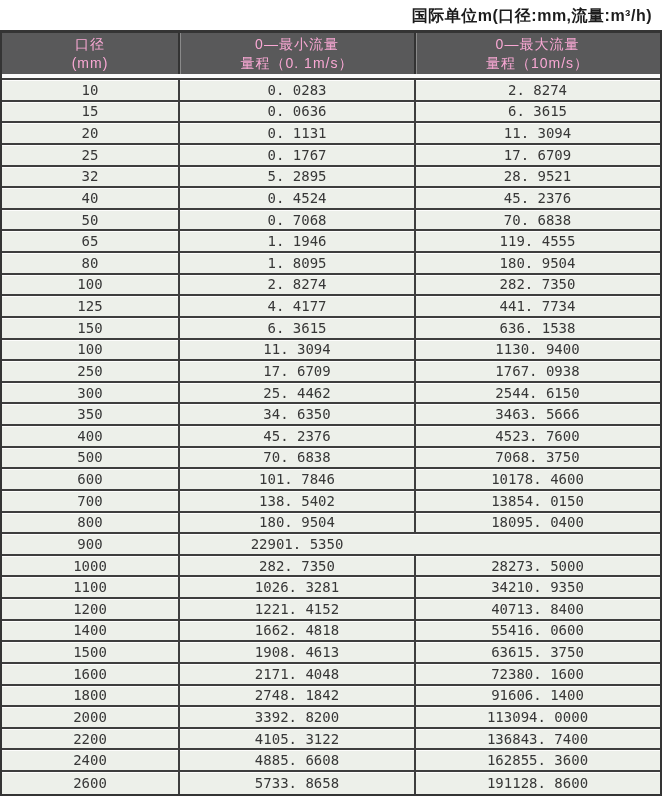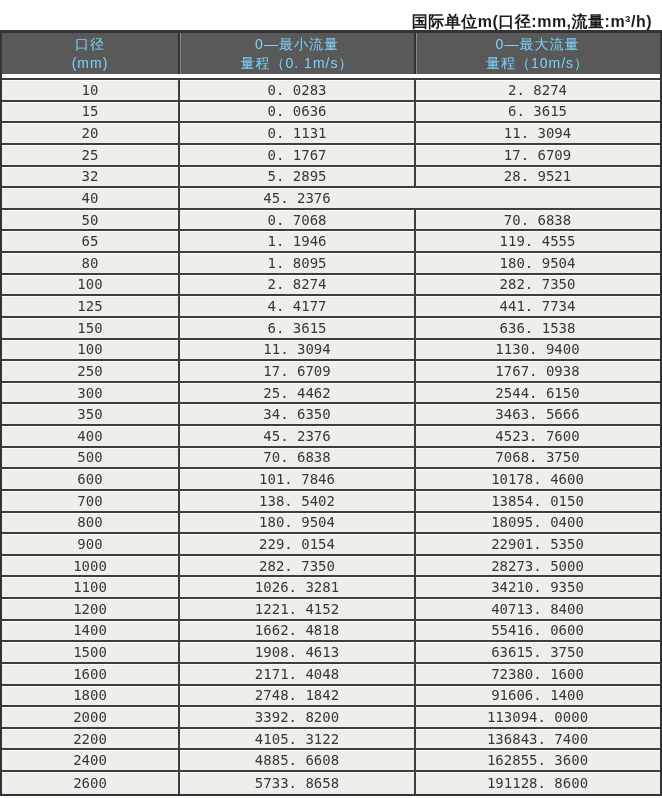--- a/index.html
+++ b/index.html
@@ -7,40 +7,40 @@
   body {
     width: 662px;
     height: 798px;
     font-family: "Liberation Sans", sans-serif;
     overflow: hidden;
   }
   .page { width: 662px; height: 798px; background: #ffffff; }
 
   .title-bar {
     height: 30px;
-    padding: 12px 10px 0 0;
+    padding: 6px 10px 0 0;
     text-align: right;
     font-size: 16px;
     font-weight: bold;
     color: #1c1c1c;
     letter-spacing: 0.5px;
   }
 
   .flow-table {
     width: 662px;
     border: 2px solid #343434;
     border-top-width: 3px;
     background: #fdfdfd;
   }
 
   .thead {
     display: grid;
     grid-template-columns: 176px 236px 245px;
     background: #59595a;
-    color: #7dd3fc;
+    color: #f9a8d4;
     height: 45px;
     border-bottom: 4px solid #fbfbfb;
   }
   .thead .hcell {
     display: flex;
     flex-direction: column;
     align-items: center;
     justify-content: center;
     line-height: 1.3;
     font-size: 14px;
@@ -114,20 +114,21 @@
           <div class="cell">0. 1767</div>
           <div class="cell">17. 6709</div>
         </div>
         <div class="trow">
           <div class="cell">32</div>
           <div class="cell">5. 2895</div>
           <div class="cell">28. 9521</div>
         </div>
         <div class="trow">
           <div class="cell">40</div>
+          <div class="cell">0. 4524</div>
           <div class="cell">45. 2376</div>
         </div>
         <div class="trow">
           <div class="cell">50</div>
           <div class="cell">0. 7068</div>
           <div class="cell">70. 6838</div>
         </div>
         <div class="trow">
           <div class="cell">65</div>
           <div class="cell">1. 1946</div>
@@ -193,21 +194,20 @@
           <div class="cell">138. 5402</div>
           <div class="cell">13854. 0150</div>
         </div>
         <div class="trow">
           <div class="cell">800</div>
           <div class="cell">180. 9504</div>
           <div class="cell">18095. 0400</div>
         </div>
         <div class="trow">
           <div class="cell">900</div>
-          <div class="cell">229. 0154</div>
           <div class="cell">22901. 5350</div>
         </div>
         <div class="trow">
           <div class="cell">1000</div>
           <div class="cell">282. 7350</div>
           <div class="cell">28273. 5000</div>
         </div>
         <div class="trow">
           <div class="cell">1100</div>
           <div class="cell">1026. 3281</div>

